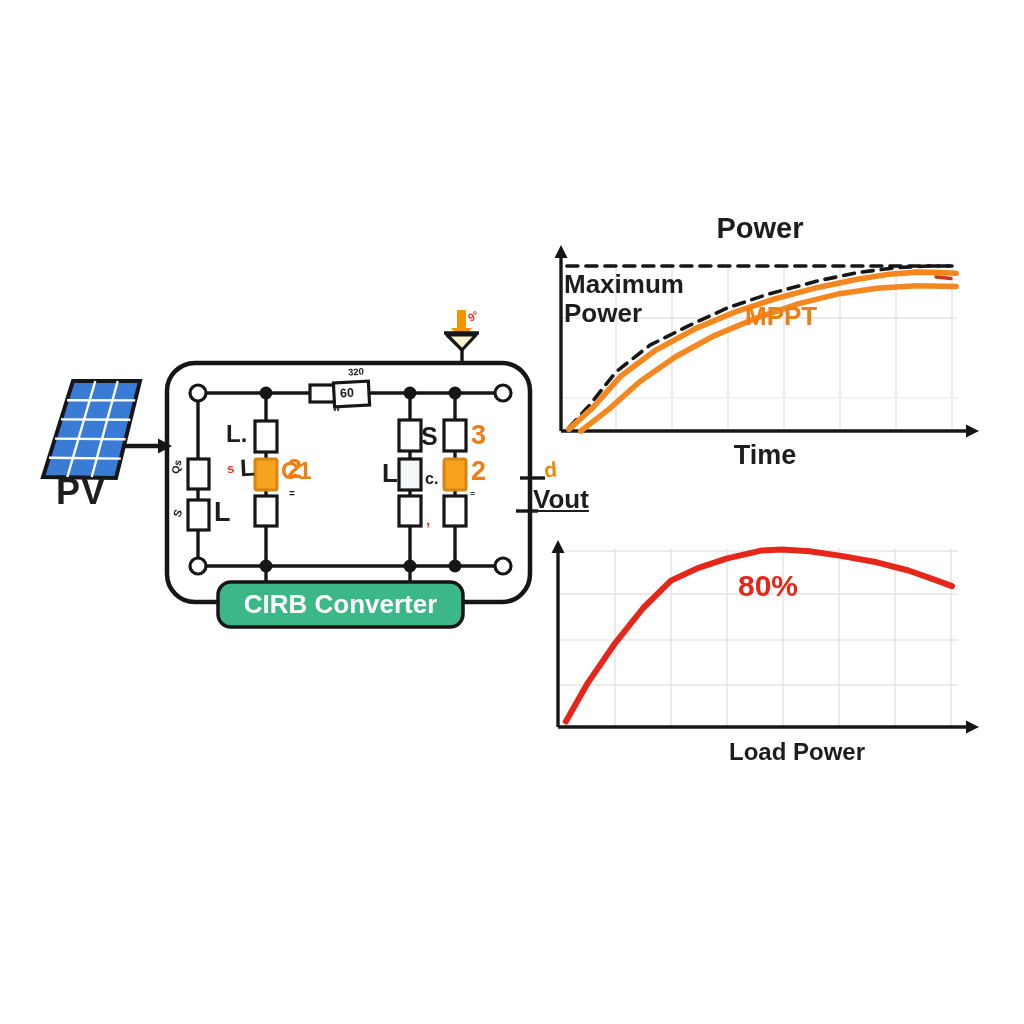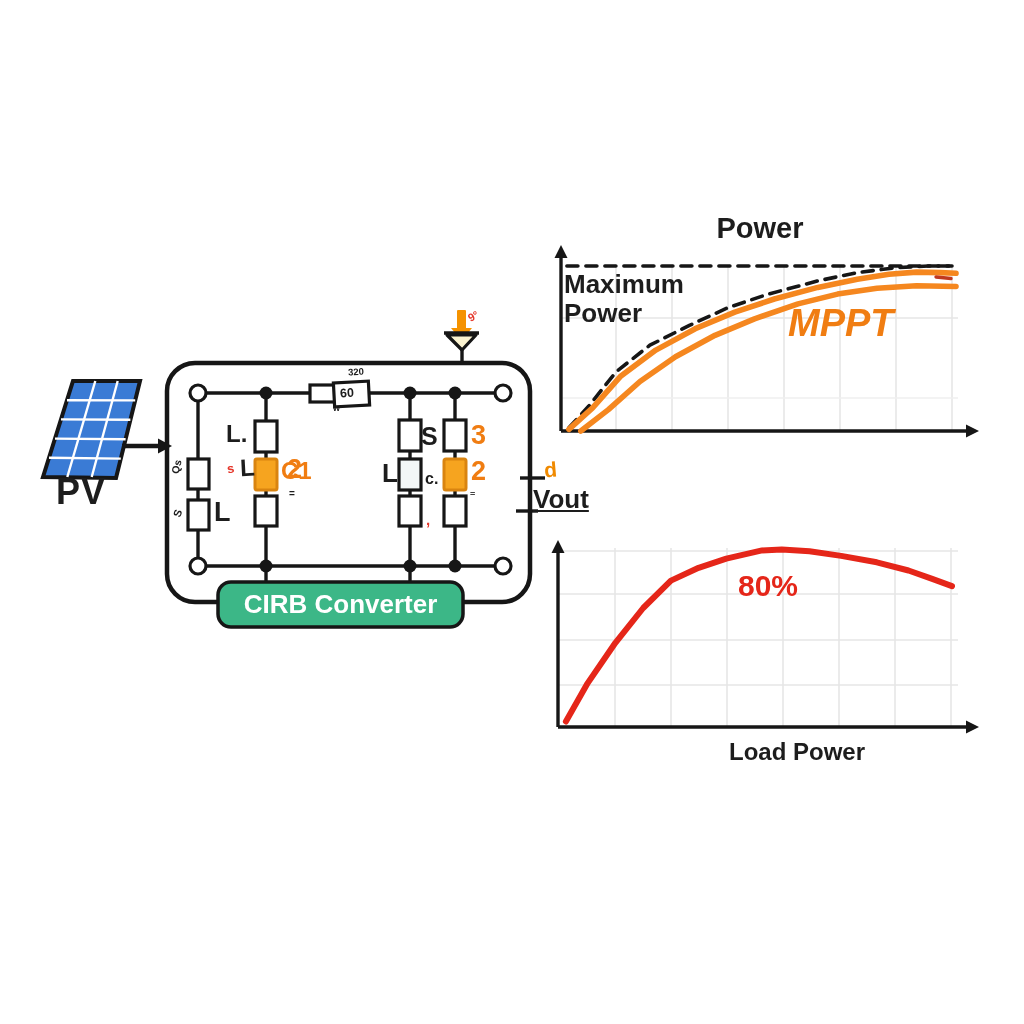--- a/index.html
+++ b/index.html
@@ -179,18 +179,19 @@
   <div class="lbl bold" style="left:425px;top:470px;font-size:16px;">c.</div>
 
   <div class="lbl bold orange" style="left:471px;top:420px;font-size:27px;">3</div>
   <div class="lbl bold orange" style="left:471px;top:456px;font-size:27px;">2</div>
   <div class="lbl bold" style="left:470px;top:489px;font-size:9px;color:#444;">=</div>
   <div class="lbl bold red" style="left:426px;top:512px;font-size:15px;">,</div>
 
   <div class="lbl bold center" style="left:560px;top:212px;width:400px;font-size:29px;">Power</div>
   <div class="lbl med" style="left:544px;top:270px;font-size:26px;margin-left:20px;">Maximum
 Power</div>
-  <div class="lbl bold orange" style="left:788px;top:302px;font-size:38px;font-style:italic;">MPPT</div>
+  <div class="lbl bold orange" style="left:745px;top:302px;font-size:26px;">MPPT</div>
+  <div class="lbl med center" style="left:560px;top:440px;width:410px;font-size:27px;">Time</div>
 
   <div class="lbl bold" style="left:738px;top:569px;font-size:30px;color:#E52619;">80%</div>
   <div class="lbl med center" style="left:592px;top:739px;width:410px;font-size:24px;">Load Power</div>
 
 </div>
 
 </body></html>

